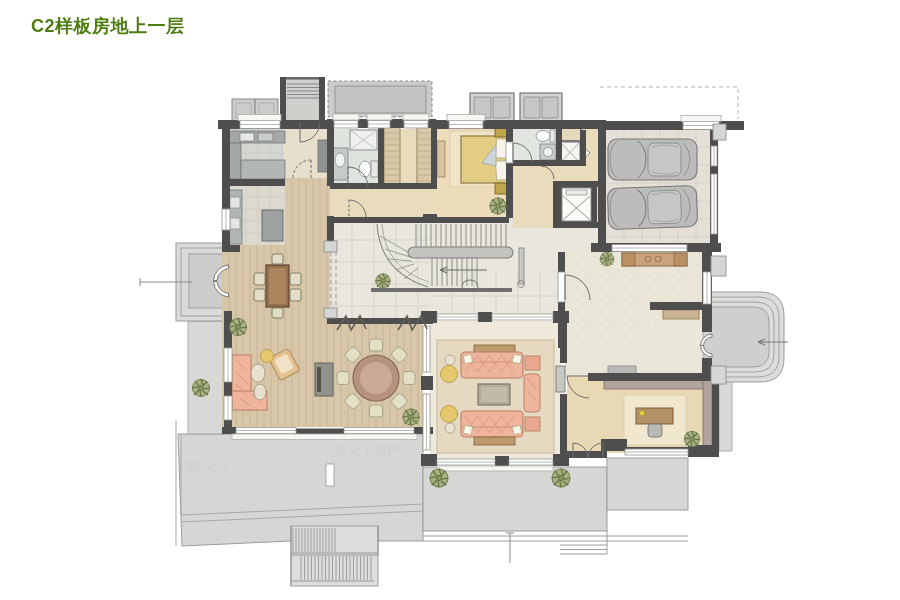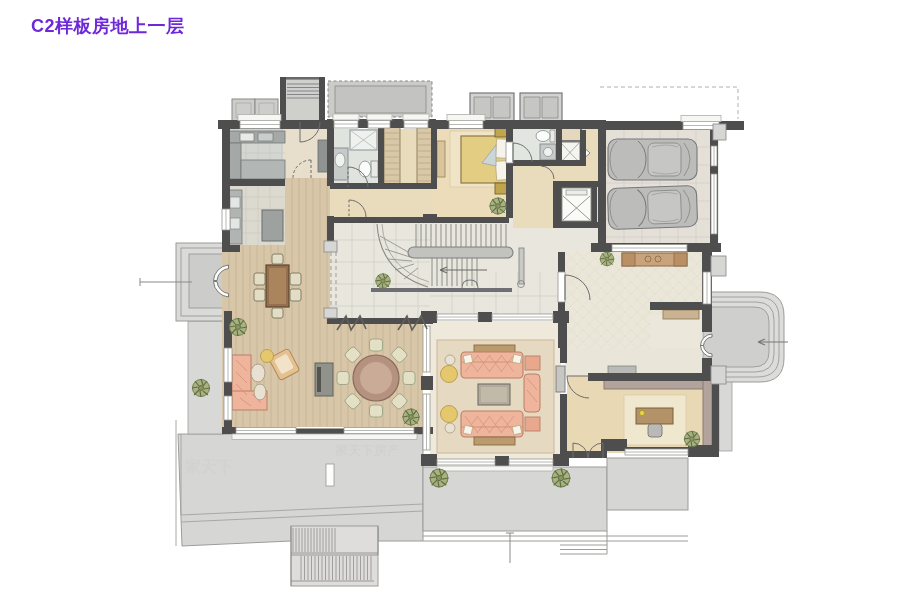--- a/index.html
+++ b/index.html
@@ -1,17 +1,17 @@
 <!DOCTYPE html>
 <html><head>
 <meta charset="utf-8">
 <style>
 html,body{margin:0;padding:0;background:#ffffff;width:900px;height:600px;overflow:hidden;}
 #page{position:relative;width:900px;height:600px;background:#ffffff;font-family:"Liberation Sans",sans-serif;}
-#title{position:absolute;left:31px;top:14px;font-size:18px;font-weight:bold;color:#6d28d9;letter-spacing:0.5px;}
+#title{position:absolute;left:31px;top:14px;font-size:18px;font-weight:bold;color:#4d7c0f;letter-spacing:0.5px;}
 svg{position:absolute;left:0;top:0;}
 </style>
 </head>
 <body>
 <div id="page">
 
 <div id="title">C2样板房地上一层</div>
 <svg width="900" height="600" viewBox="0 0 900 600">
 <defs>
 <g id="plt">

